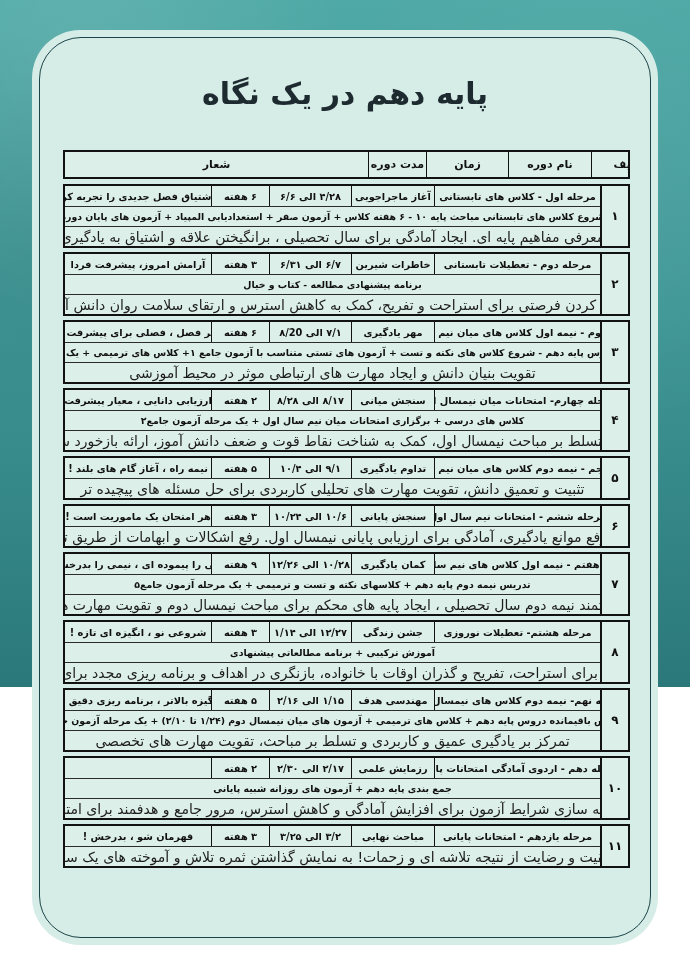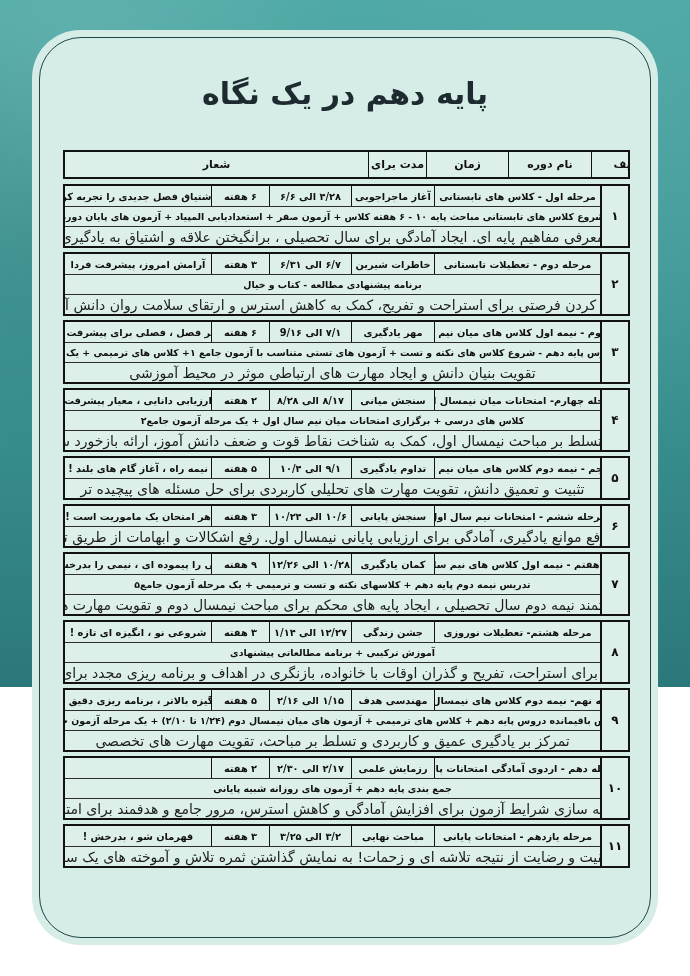--- a/index.html
+++ b/index.html
@@ -91,21 +91,21 @@
 
 <div class="page">
   <div class="card">
     <div class="title">پایه دهم در یک نگاه</div>
 
     <div class="table-wrap">
       <div class="hrow">
         <div class="hcell w-num">ردیف</div>
         <div class="hcell w-course">نام دوره</div>
         <div class="hcell w-time">زمان</div>
-        <div class="hcell w-dur">مدت برای</div>
+        <div class="hcell w-dur">مدت دوره</div>
         <div class="hcell w-slogan">شعار</div>
       </div>
 
       <div id="table-body">
   <div class="row-group">
     <div class="group-num">۱</div>
     <div class="group-main">
       <div class="subrow top">
         <div class="cell w-stage">مرحله اول - کلاس های تابستانی</div>
         <div class="cell w-course">آغاز ماجراجویی</div>
@@ -132,21 +132,21 @@
       <div class="subrow desc">فراهم کردن فرصتی برای استراحت و تفریح، کمک به کاهش استرس و ارتقای سلامت روان دانش آموزان</div>
     </div>
   </div>
 
   <div class="row-group">
     <div class="group-num">۳</div>
     <div class="group-main">
       <div class="subrow top">
         <div class="cell w-stage">مرحله سوم - نیمه اول کلاس های میان نیم سال اول</div>
         <div class="cell w-course">مهر یادگیری</div>
-        <div class="cell w-time">۷/۱ الی 9/۱۶</div>
+        <div class="cell w-time">۷/۱ الی ۸/20</div>
         <div class="cell w-dur">۶ هفته</div>
         <div class="cell w-slogan">هر فصل ، فصلی برای پیشرفت !</div>
       </div>
       <div class="subrow detail">تدریس نیمه اول دروس پایه دهم - شروع کلاس های نکته و تست + آزمون های تستی متناسب با آزمون جامع ۱+ کلاس های ترمیمی + یک مرحله آزمون جامع۱</div>
       <div class="subrow desc">تقویت بنیان دانش و ایجاد مهارت های ارتباطی موثر در محیط آموزشی</div>
     </div>
   </div>
 
   <div class="row-group">
     <div class="group-num">۴</div>

